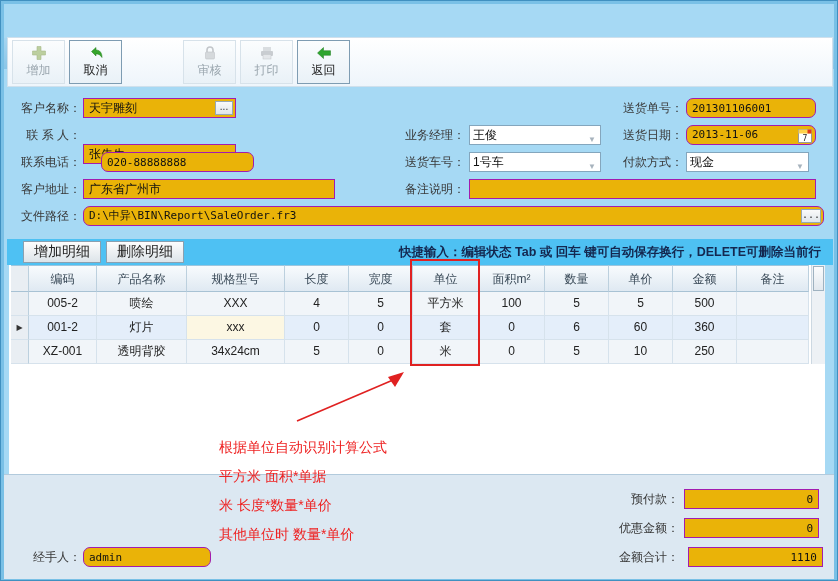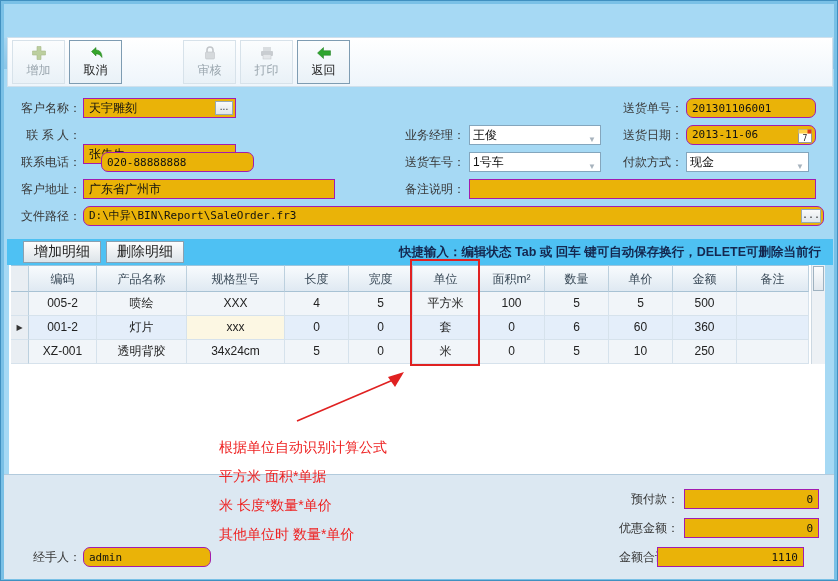--- a/index.html
+++ b/index.html
@@ -263,21 +263,21 @@
 
   <div class="footer"></div>
 
   <div class="flabel" style="left:600px;top:488px;width:78px">预付款：</div>
   <input class="ffield sum-val" style="left: 683px; top: 488px; width: 135px;" value="0">
 
   <div class="flabel" style="left:600px;top:517px;width:78px">优惠金额：</div>
   <input class="ffield sum-val" style="left: 683px; top: 517px; width: 135px;" value="0">
 
   <div class="flabel" style="left:600px;top:546px;width:78px">金额合计：</div>
-  <input class="ffield sum-val" style="left: 656px; top: 546px; width: 147px;" value="1110">
+  <input class="ffield sum-val" style="left: 687px; top: 546px; width: 135px;" value="1110">
 
   <div class="flabel" style="left:22px;top:546px;width:58px">经手人：</div>
   <input class="ffield mono" style="left: 82px; top: 546px; width: 128px;" value="admin">
 
   <div class="anno-rect"></div>
   <svg class="anno-arrow" width="122" height="60" viewBox="0 0 122 60">
     <line x1="6" y1="54" x2="102" y2="13" stroke="#e02121" stroke-width="1.6"></line>
     <polygon points="113,5 97,10 104,20" fill="#e02121"></polygon>
   </svg>
   <div class="anno-text">

